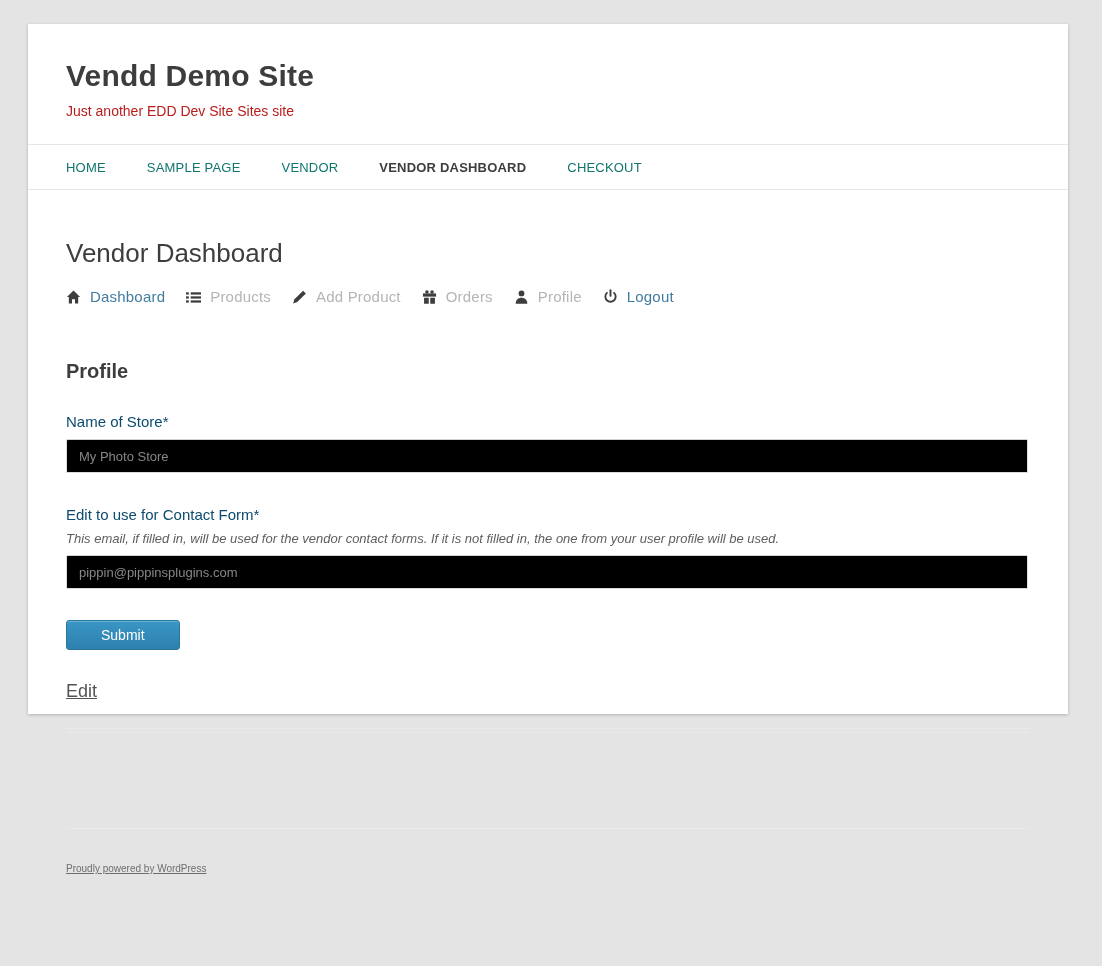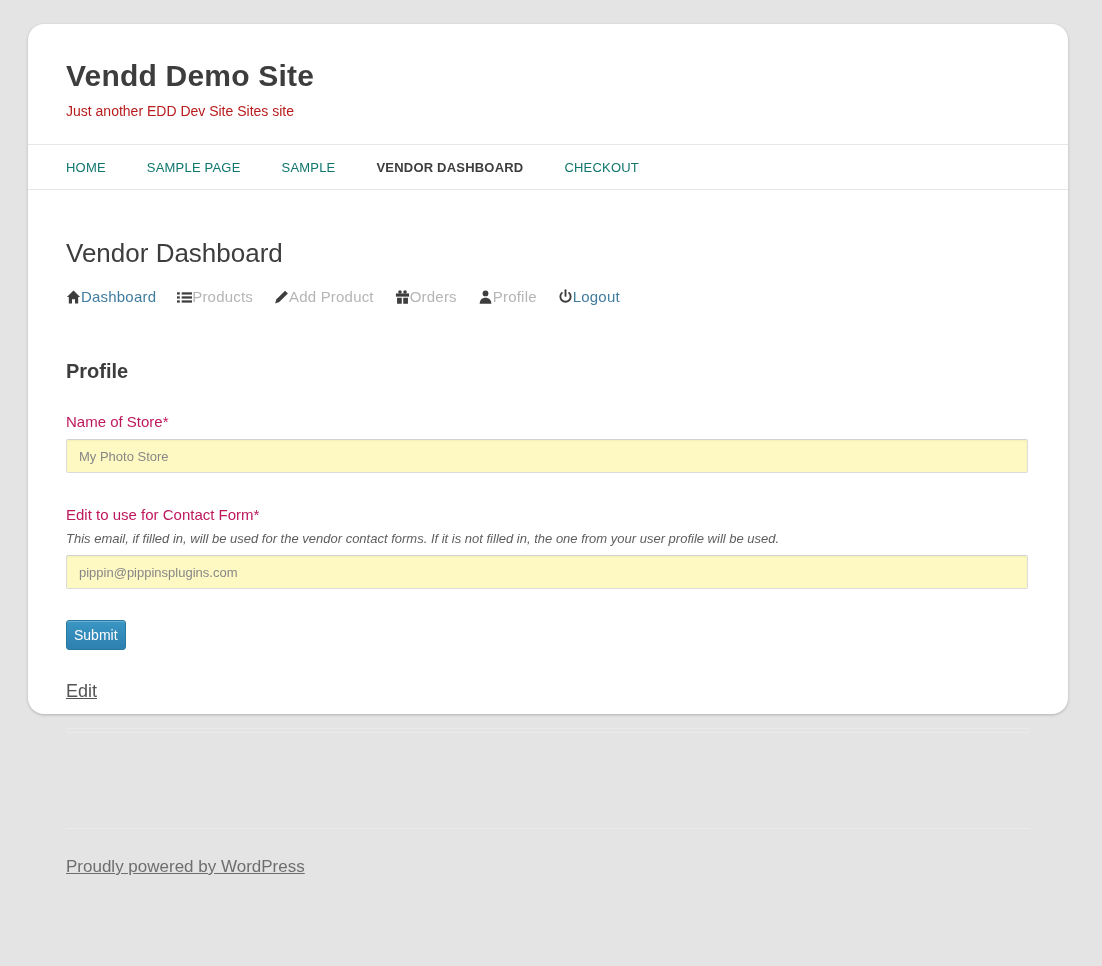--- a/index.html
+++ b/index.html
@@ -9,21 +9,20 @@
     font-family: "Liberation Sans", sans-serif;
     color: #3d3d3d;
   }
   .site-card {
     position: relative;
     width: 1040px;
     height: 690px;
     margin: 24px 0 0 28px;
     background: #ffffff;
     box-shadow: 0 1px 3px rgba(0,0,0,0.22);
-    border-radius: 16px;
   }
   
   .site-header { padding: 34px 40px 0 38px; }
   .site-title {
     font-size: 30px;
     font-weight: bold;
     color: #3d3d3d;
     line-height: 36px;
     letter-spacing: 0.2px;
   }
@@ -63,20 +62,21 @@
   .dash-nav {
     margin: 20px 38px 0;
     display: flex;
     align-items: center;
     gap: 21px;
     font-size: 15px;
   }
   .dash-nav a {
     display: flex;
     align-items: center;
+    gap: 9px;
     text-decoration: none;
     letter-spacing: 0.2px;
   }
   .dash-nav a .lbl-link { color: #417c9f; }
   .dash-nav a .lbl-muted { color: #b5b5b5; }
   .dash-nav .icn { width: 15px; height: 16px; display: inline-flex; align-items: center; }
   .dash-nav .icn svg { width: 15px; height: 16px; fill: #3d3d3d; }
   
   .section-title {
     margin: 54px 38px 0;
@@ -84,56 +84,56 @@
     font-weight: bold;
     color: #3d3d3d;
     line-height: 24px;
   }
   .profile-form { margin: 0 40px 0 38px; }
   .form-field { margin-top: 30px; }
   .form-field + .form-field { margin-top: 33px; }
   .field-label {
     display: block;
     font-size: 15px;
-    color: #be185d;
+    color: #0c4a6e;
     line-height: 18px;
   }
   .field-desc {
     margin-top: 7px;
     font-size: 13px;
     font-style: italic;
     color: #5e5e5e;
     line-height: 16px;
   }
   .text-input {
     display: block;
     margin-top: 8px;
     width: 100%;
     height: 34px;
-    background: #fef9c3;
+    background: #000000;
     border: 1px solid #dcdcdc;
     border-top-color: #d2d2d2;
     border-radius: 2px;
     box-shadow: inset 0 1px 2px rgba(0,0,0,0.05);
     padding: 0 12px;
     font-family: "Liberation Sans", sans-serif;
     font-size: 13px;
     color: #878787;
   }
   .submit-btn {
     margin-top: 31px;
     display: inline-block;
     background: linear-gradient(#3a96c4, #2d80af);
     border: 1px solid #28779f;
     border-radius: 3px;
     color: #ffffff;
     font-family: "Liberation Sans", sans-serif;
     font-size: 14px;
     line-height: 16px;
-    padding: 6px 7px;
+    padding: 6px 34px;
     cursor: pointer;
     box-shadow: inset 0 1px 0 rgba(255,255,255,0.25);
   }
   .edit-link {
     display: inline-block;
     margin: 34px 38px 0;
     font-size: 18px;
     color: #545454;
     text-decoration: underline;
     line-height: 15px;
@@ -145,40 +145,40 @@
     border-top: 1px solid #eaeaea;
     border-bottom: 1px solid #eaeaea;
   }
   .widget-area {
     margin: 0 38px;
     height: 96px;
     border-bottom: 1px solid #eaeaea;
   }
   .site-footer { margin: 0 38px; padding: 29px 0 25px; }
   .site-footer a {
-    font-size: 17px;
+    font-size: 10px;
     color: #6e6e6e;
     text-decoration: underline;
     line-height: 16px;
   }
 </style>
 </head>
 <body>
 
 <div class="site-card">
 
   <header class="site-header">
     <h1 class="site-title">Vendd Demo Site</h1>
     <p class="site-tagline">Just another EDD Dev Site Sites site</p>
   </header>
 
   <nav class="main-nav">
     <a href="#">HOME</a>
     <a href="#">SAMPLE PAGE</a>
-    <a href="#">SAMPLE</a>
+    <a href="#">VENDOR</a>
     <a href="#" class="active">VENDOR DASHBOARD</a>
     <a href="#">CHECKOUT</a>
   </nav>
 
   <h2 class="page-title">Vendor Dashboard</h2>
 
   <div class="dash-nav">
     <a href="#">
       <span class="icn">
         <svg viewBox="0 0 16 16">

